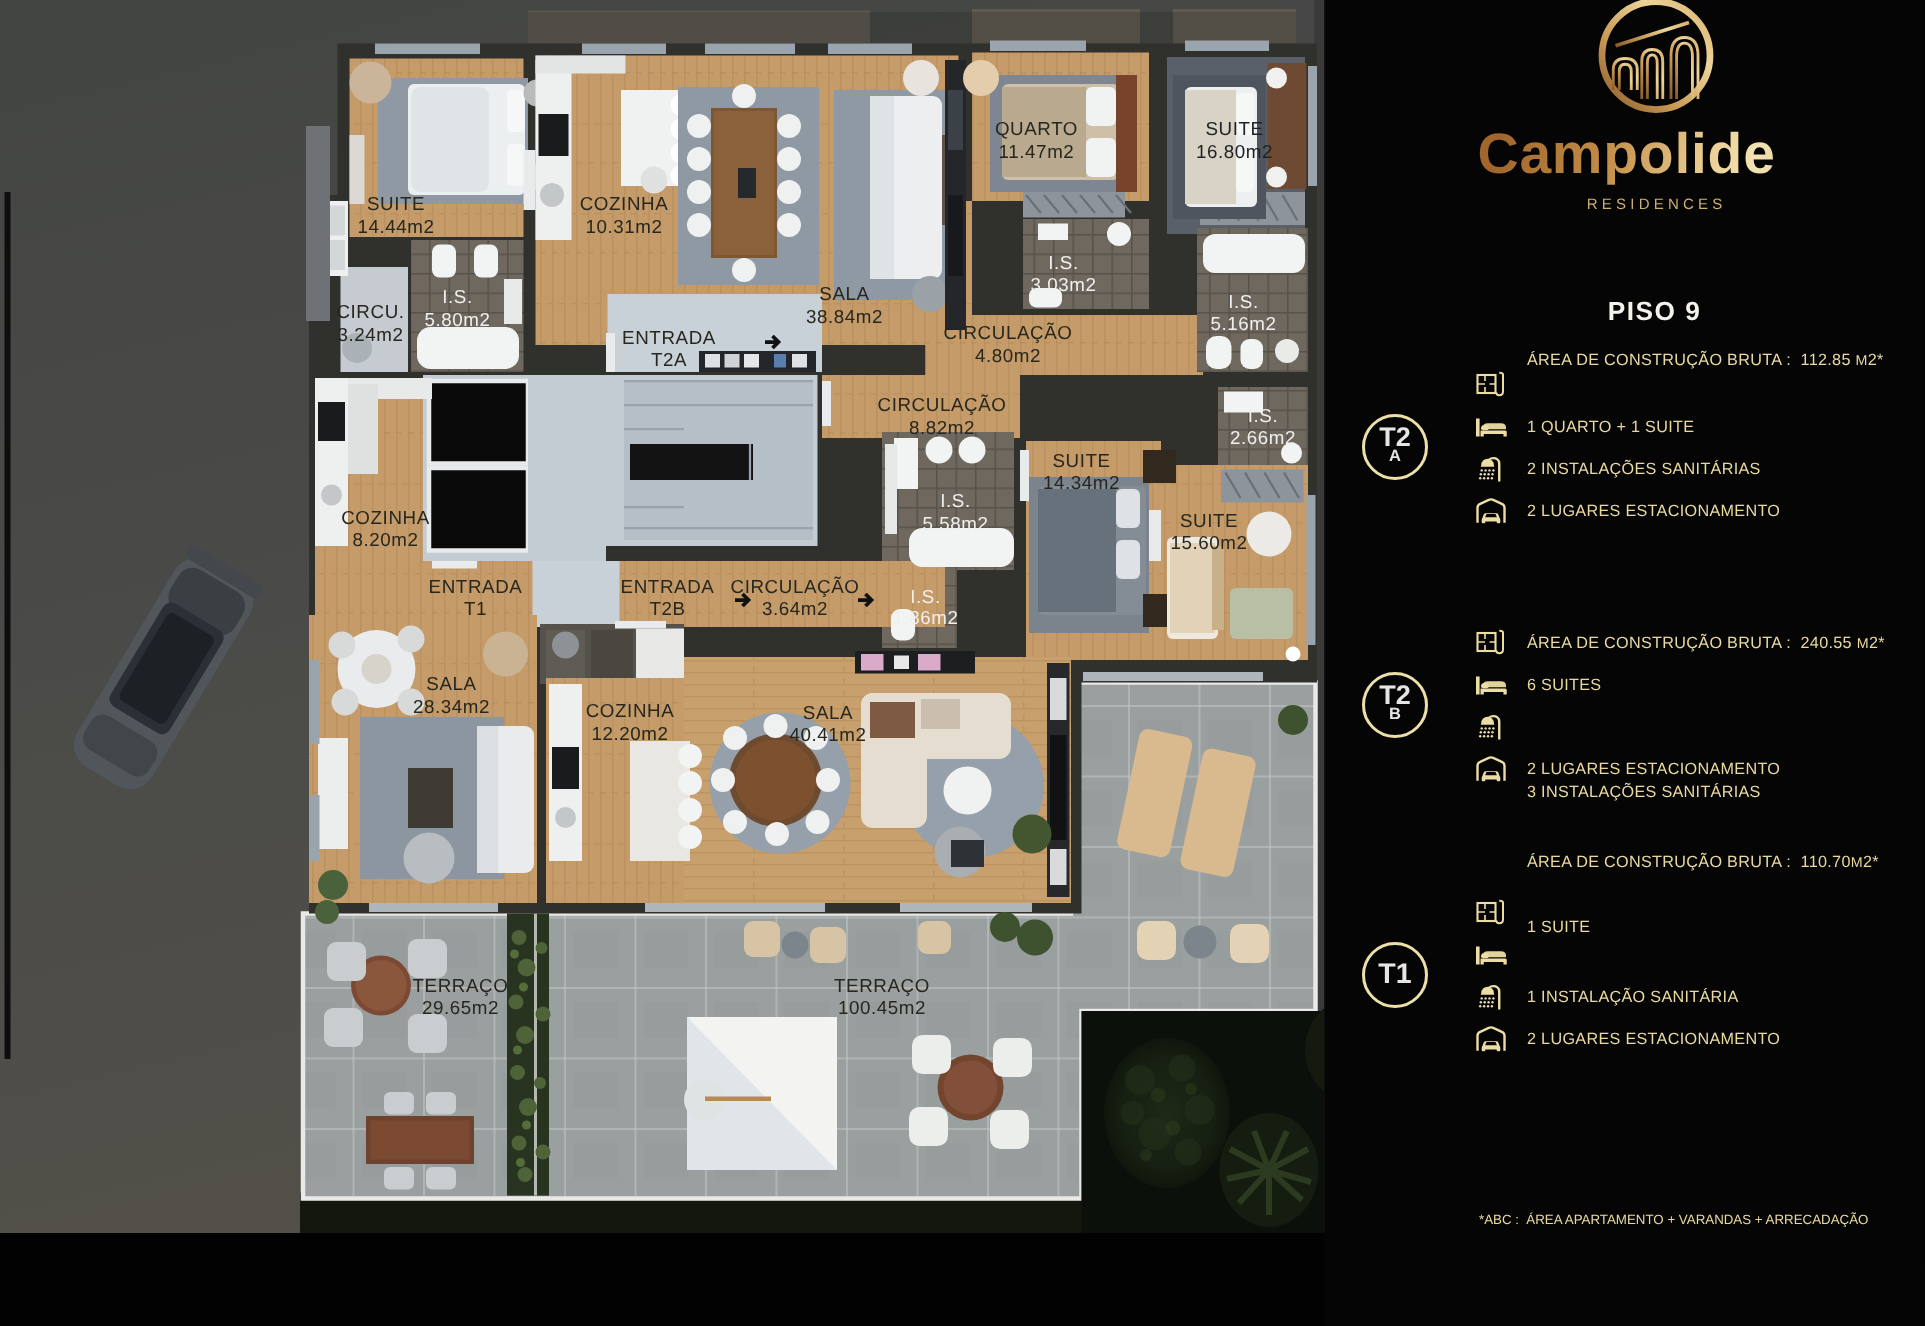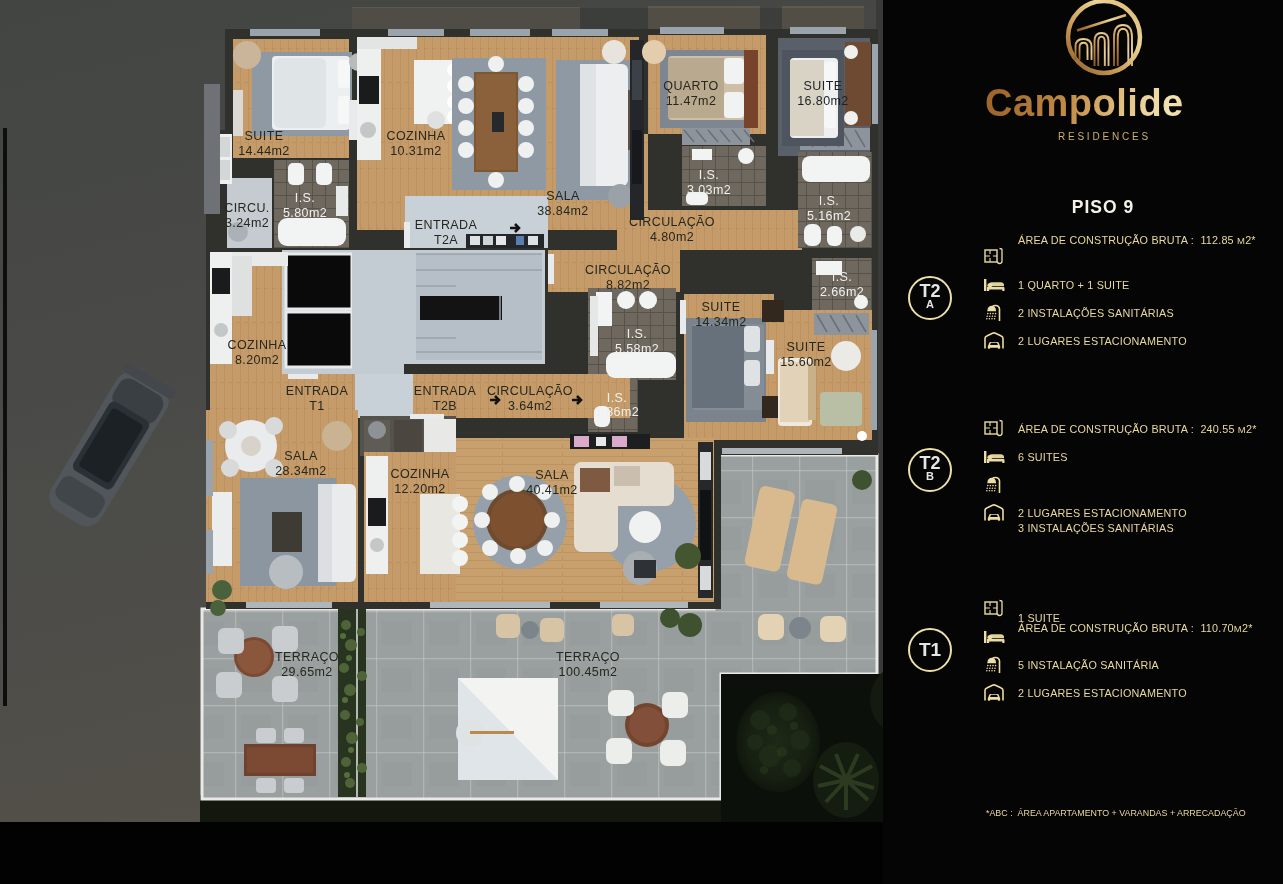--- a/index.html
+++ b/index.html
@@ -543,23 +543,23 @@
     <div class="l2">B</div>
   </div>
 <div class="row gtxt" style="top:419px;">ÁREA DE CONSTRUÇÃO BRUTA :&nbsp; 240.55 <span style="font-size:9.5px;">M</span>2*</div>
 <div class="row gtxt" style="top:447px;">6 SUITES</div>
 <div class="row gtxt" style="top:475px;margin-top:43px;">3 INSTALAÇÕES SANITÁRIAS</div>
 <div class="row gtxt" style="top:503px;">2 LUGARES ESTACIONAMENTO</div>
 
 <div class="tcir t1c" style="left:908px;top:628px;">
     <div class="l1">T1</div>
   </div>
-<div class="row gtxt" style="top:618px;">ÁREA DE CONSTRUÇÃO BRUTA :&nbsp; 110.70<span style="font-size:9.5px;">M</span>2*</div>
+<div class="row gtxt" style="top:565px;">ÁREA DE CONSTRUÇÃO BRUTA :&nbsp; 110.70<span style="font-size:9.5px;">M</span>2*</div>
 <div class="row gtxt" style="top:608px;">1 SUITE</div>
-<div class="row gtxt" style="top:655px;">5 INSTALAÇÃO SANITÁRIA</div>
+<div class="row gtxt" style="top:655px;">1 INSTALAÇÃO SANITÁRIA</div>
 <div class="row gtxt" style="top:683px;">2 LUGARES ESTACIONAMENTO</div>
 
 <div class="abs gtxt" style="left:986px;top:808px;font-size:8.9px;letter-spacing:0px;">*ABC :&nbsp; ÁREA APARTAMENTO + VARANDAS + ARRECADAÇÃO</div>
 
 <div id="icons">
     <div class="ric" style="top:245px;"><svg width="23" height="23" viewBox="0 0 23 23">
         <g stroke="#ecdda4" fill="none" stroke-width="1.4">
           <rect x="3" y="5" width="12" height="12"></rect>
           <path d="M3 11 h5 M8 5 v4 M8 13 v4 M11 11 h4" stroke-width="1.1"></path>
           <path d="M17.5 3.5 c2,0 2.5,0.6 2.5,1.2 V16 c0,1.5 -1,2.5 -2.5,2.5 c-1.4,0 -2,-1 -2,-2" stroke-width="1.3"></path>

